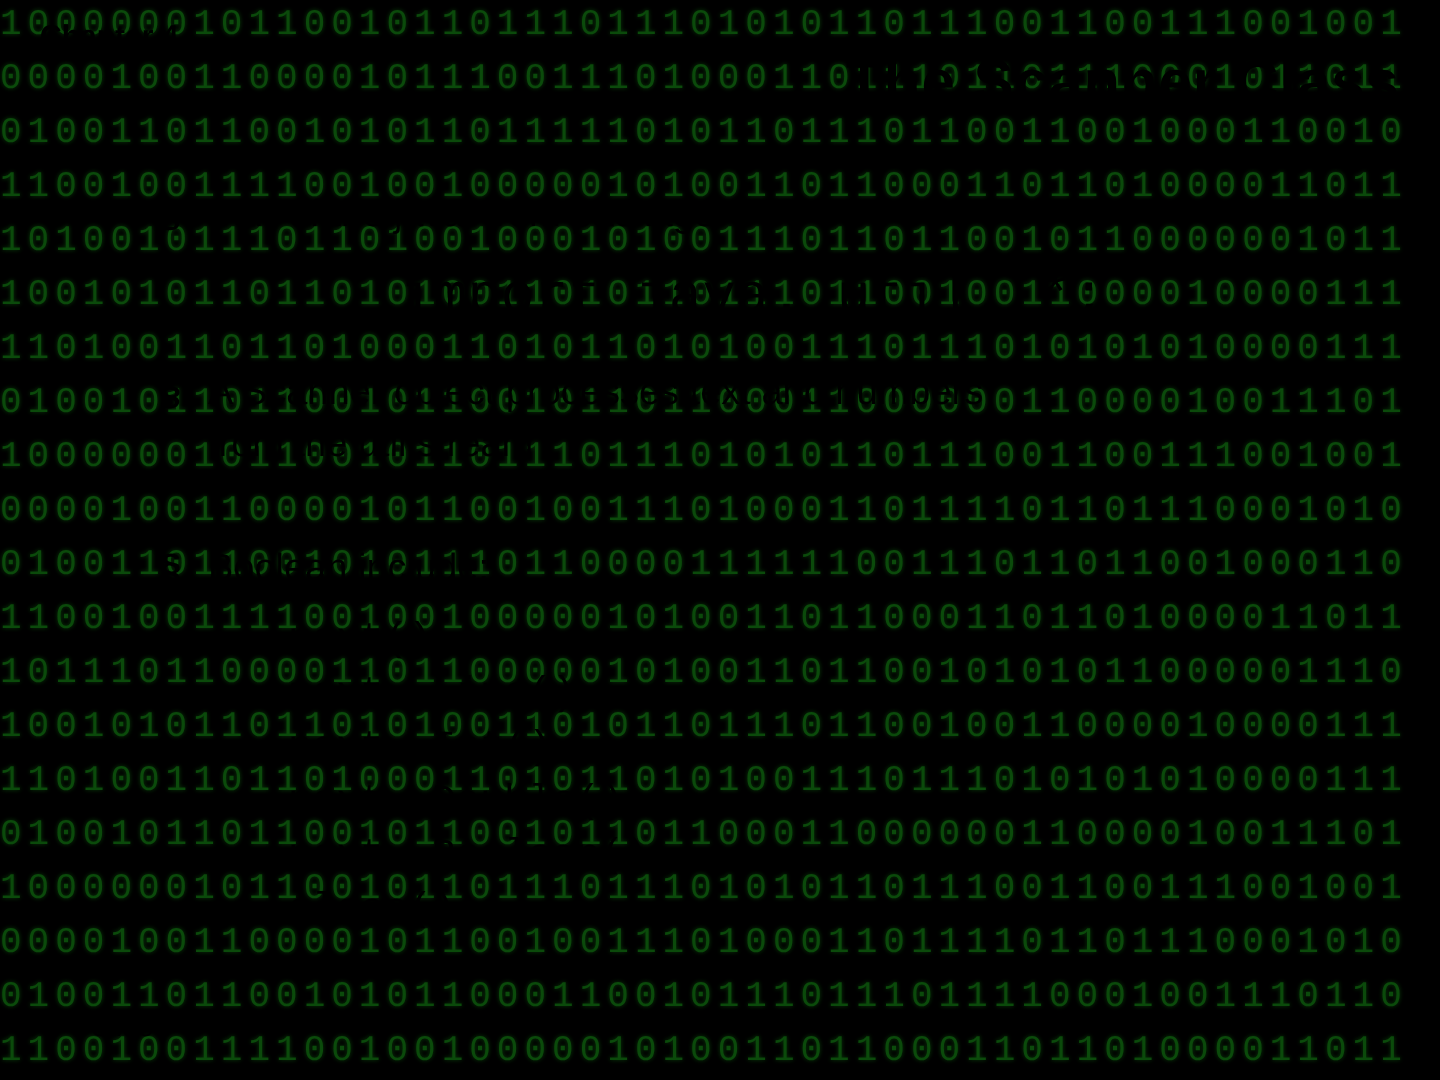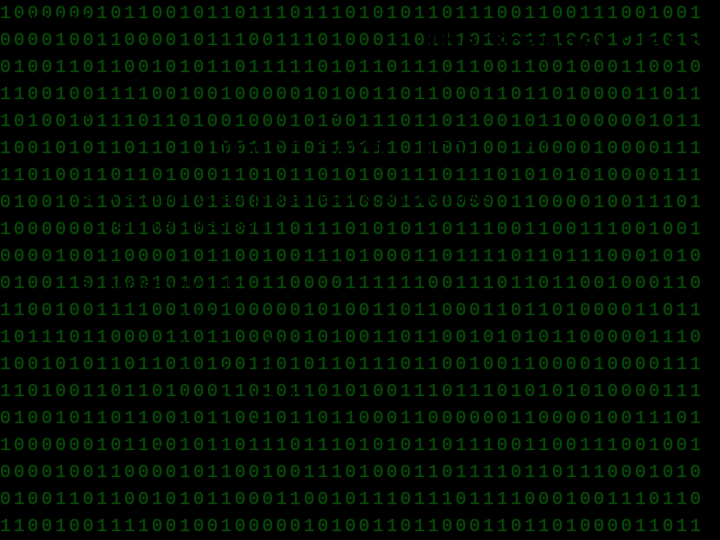--- a/index.html
+++ b/index.html
@@ -111,21 +111,21 @@
 010011011001010110001100101110111011110001001110110
 110010011110010010000010100110110001101101000011011</div>
 
 <div class="slide">
   <div class="chapter">Chapter 4</div>
   <div class="title">The Scanner Class</div>
 
   <div class="content">
 
     <div class="bullet">
-      <span>Slide of the java. util package</span>
+      <span>Part of the java. from package</span>
     </div>
     <div class="code-indent">import java. util. *;</div>
 
     <div class="bullet">
       <span class="b2-row">A Scanner object processes text and numbers</span><br>
       <span class="b2-row">from the util stream</span>
     </div>
 
     <div class="gap"></div>
 

